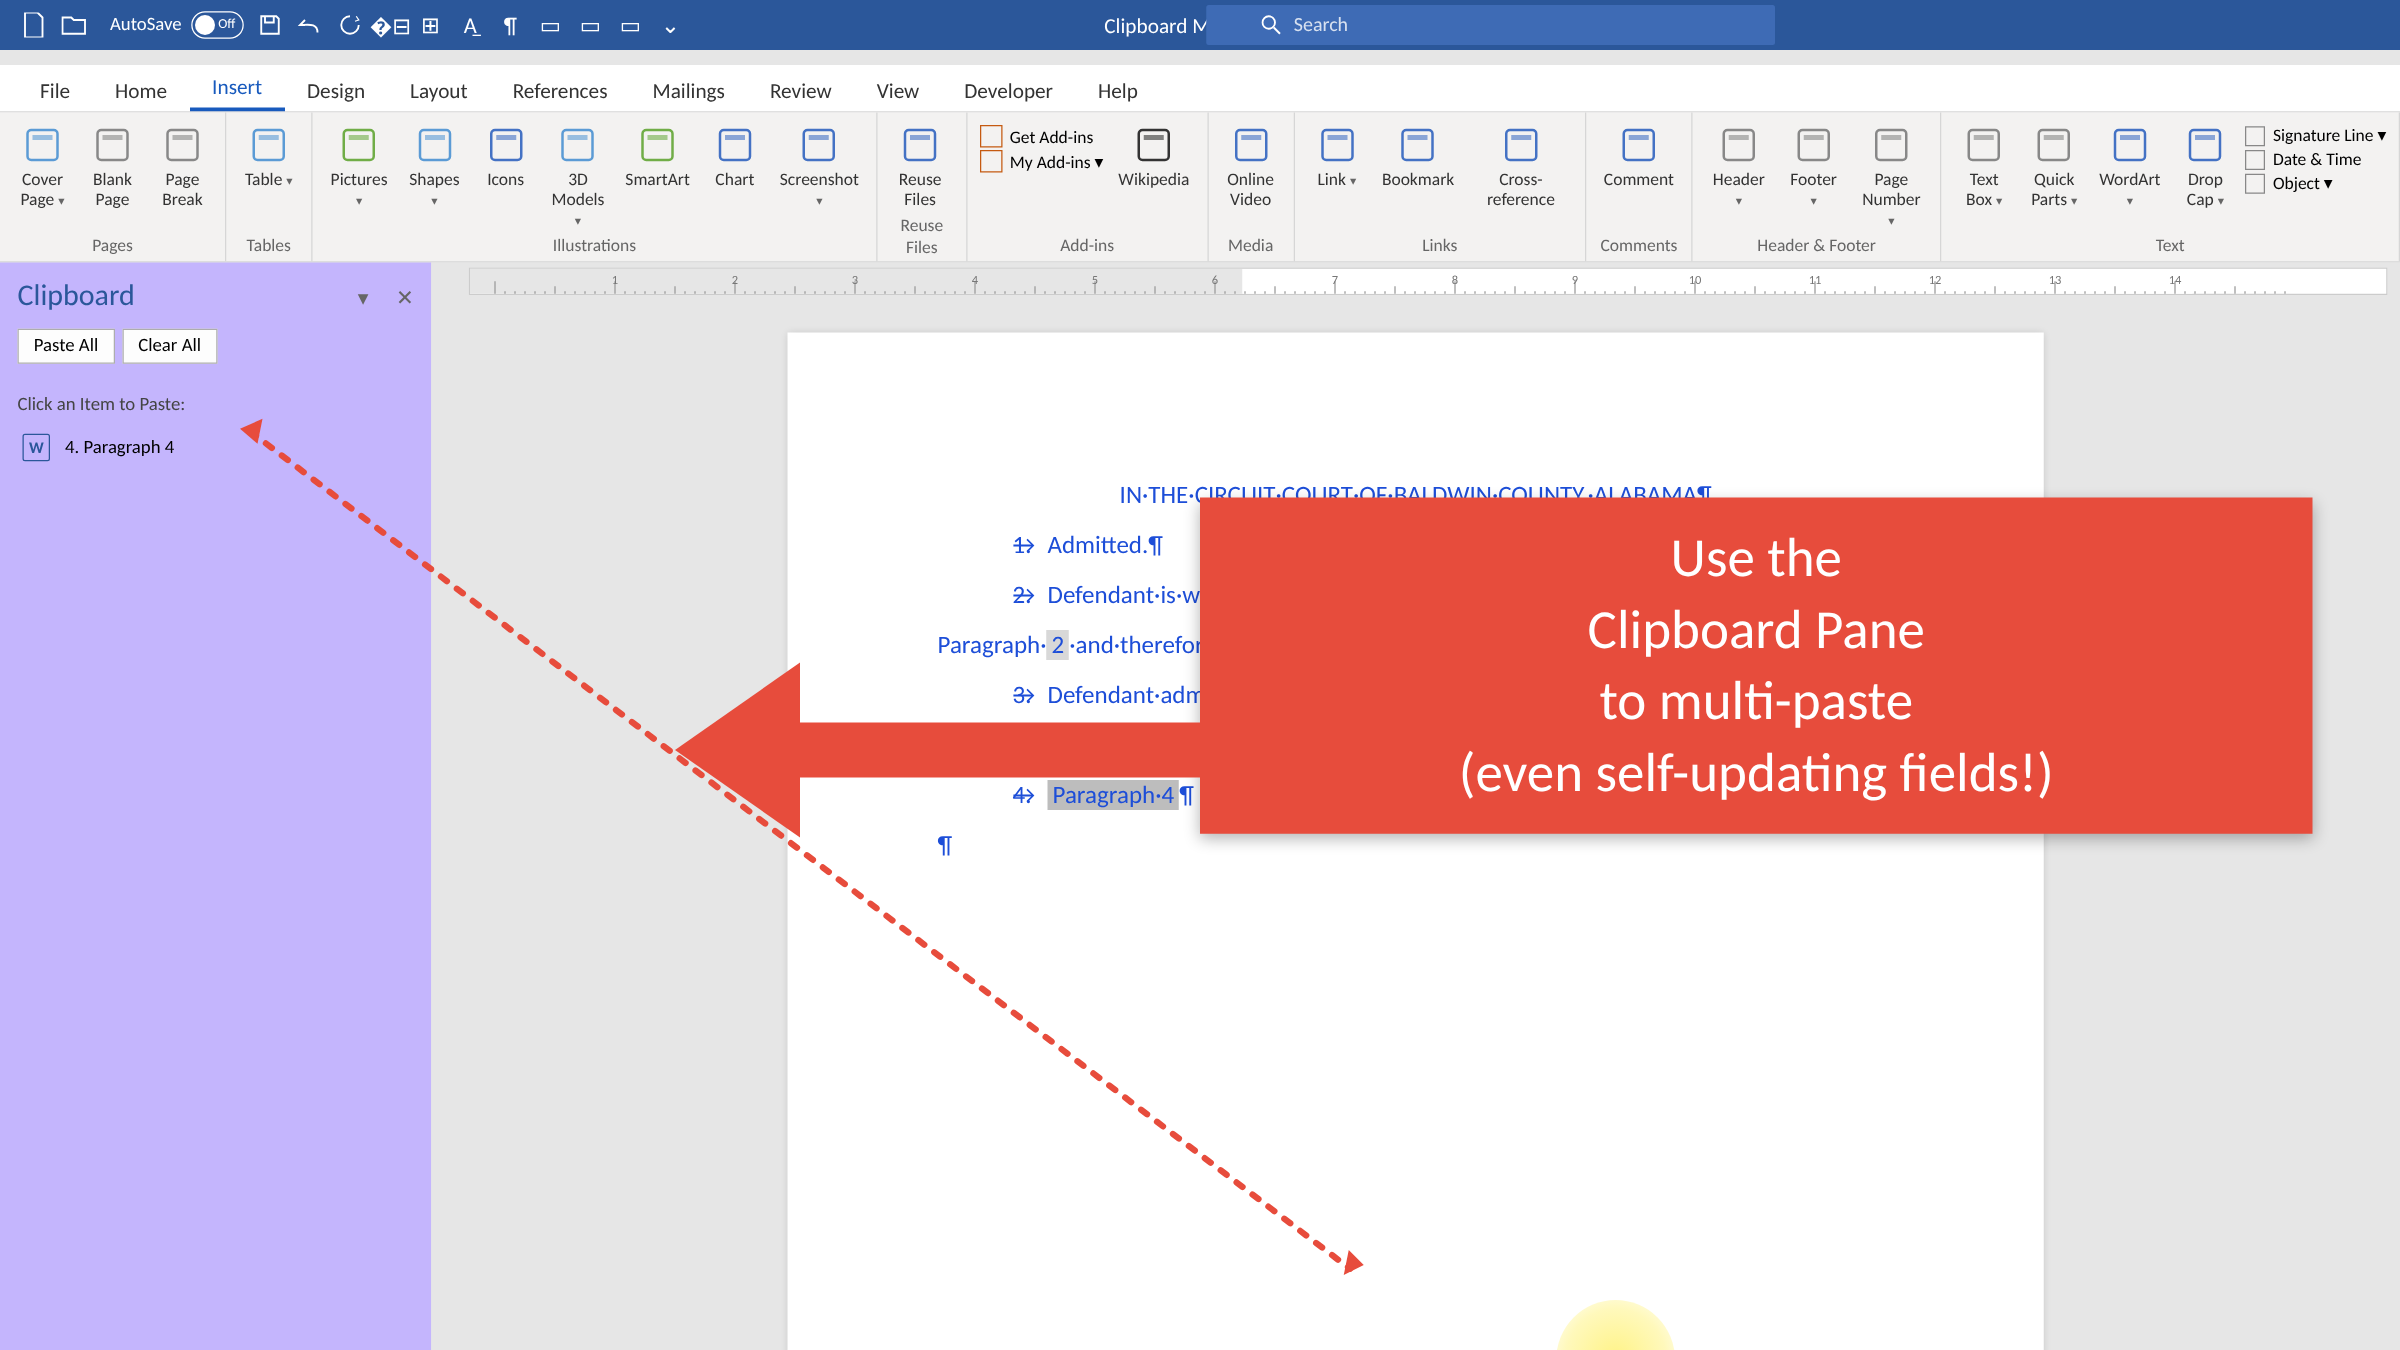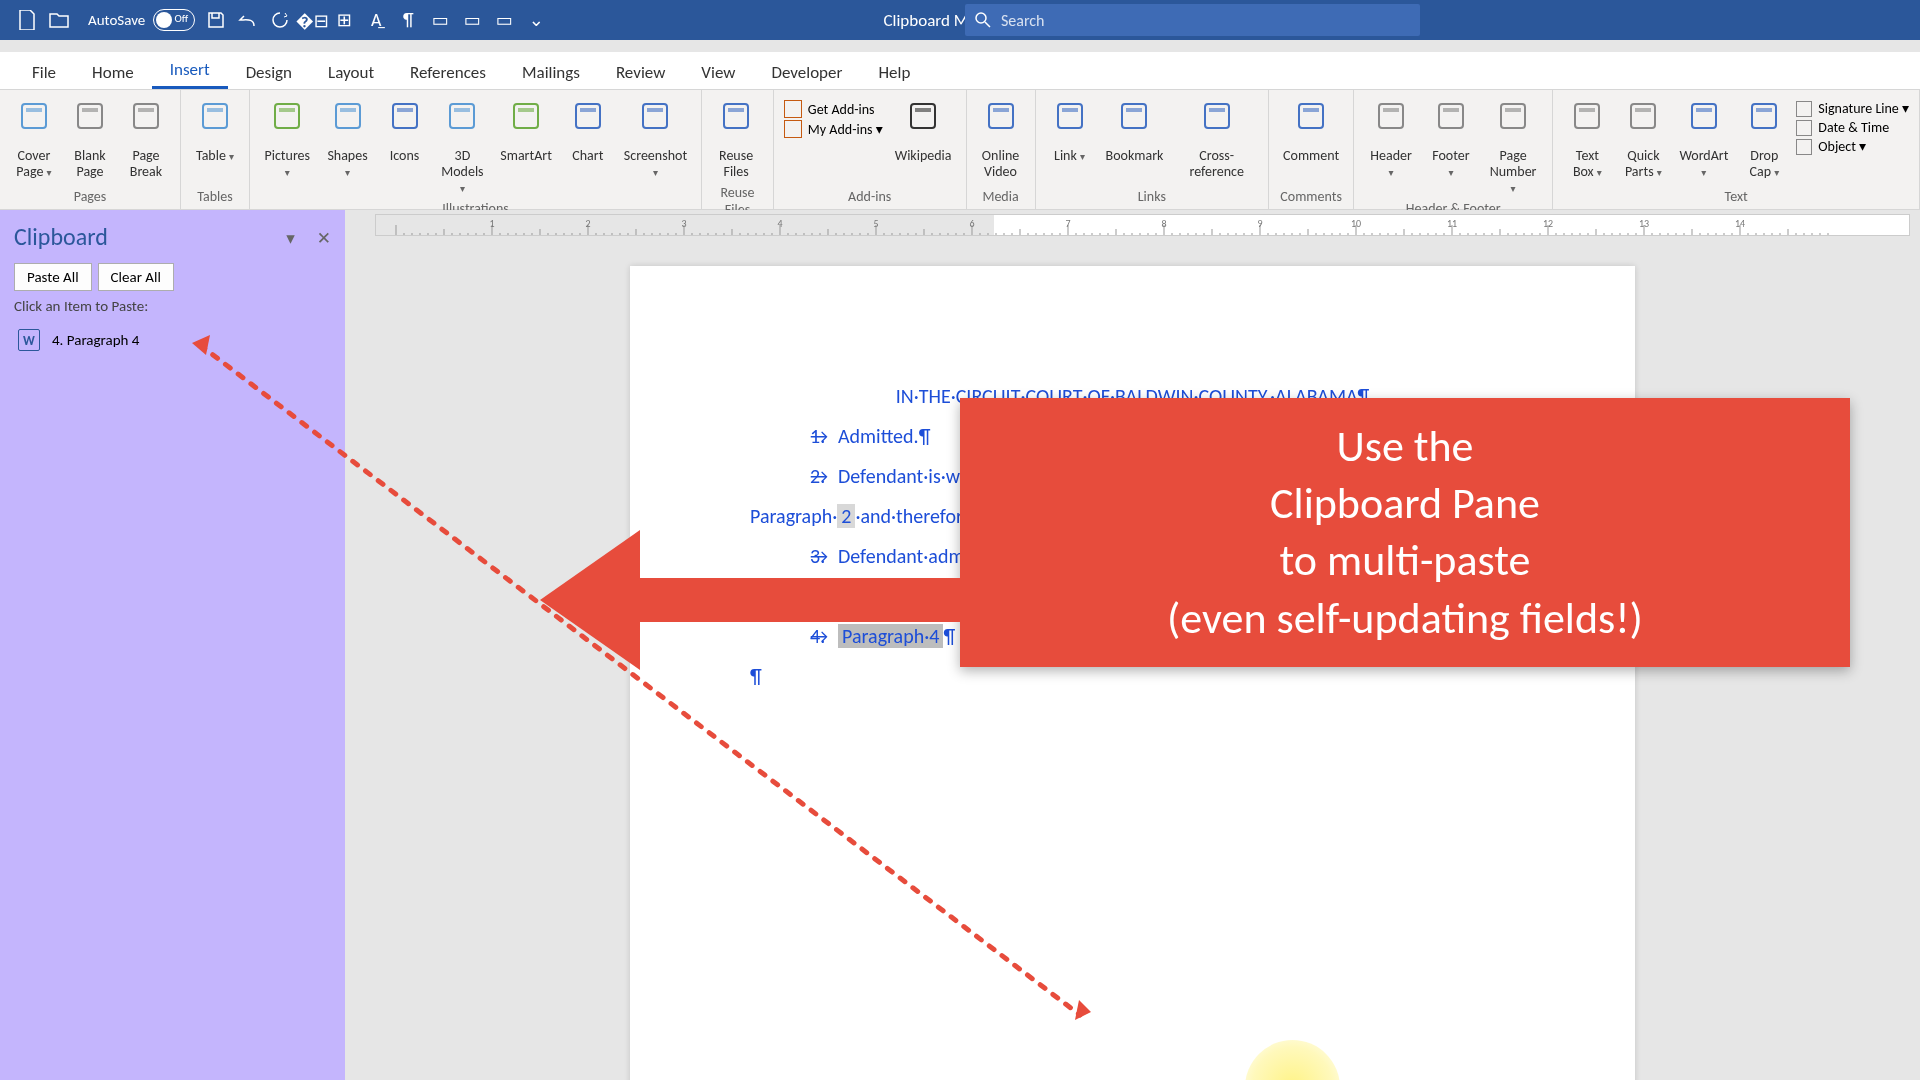--- a/index.html
+++ b/index.html
@@ -7,48 +7,48 @@
 
 
 .titlebar { height: 40px; background: #2b579a; display: flex; align-items: center; color: #fff; font-size: 16px; position: relative; }
 .tb-left { display: flex; align-items: center; gap: 10px; padding-left: 16px; }
 .tb-icon { width: 22px; height: 22px; display: inline-flex; align-items: center; justify-content: center; font-size: 18px; }
 .autosave { display: flex; align-items: center; gap: 8px; margin-left: 8px; font-size: 15px; }
 .toggle { width: 42px; height: 22px; border: 1px solid #fff; border-radius: 11px; position: relative; }
 .toggle::after { content: ""; position: absolute; left: 2px; top: 2px; width: 16px; height: 16px; border-radius: 50%; background: #fff; }
 .toggle span { position:absolute; right:6px; top:2px; font-size:11px; color:#fff;}
 .tb-center { position: absolute; left: 50%; transform: translateX(-50%); display: flex; align-items: center; gap: 10px; font-size: 17px; }
-.tb-search { position: absolute; left: 965px; display:flex; align-items:center; background: #3e6bb5; height: 32px; width: 455px; border-radius:2px;}
+.tb-search { position: absolute; left: 965px; display:flex; align-items:center; background: #3e6bb5; height: 32px; width: 455px; border-radius:2px;padding-left:34px;}
 .tb-search .sicon{ padding:0 10px;}
 .tb-search input { background: transparent; border: none; color: #fff; font-size: 16px; outline: none; flex:1;}
 .tb-search input::placeholder { color: #d8e1f0; }
 
 
 .tabs { height: 38px; background: #fff; display: flex; align-items: flex-end; padding-left: 14px; gap: 0; font-size: 17px; color: #333; border-bottom:1px solid #d6d6d6;margin-top:12px;}
 .tab { padding: 8px 18px 6px; cursor: pointer; }
 .tab.active { color: #185abd; border-bottom: 3px solid #185abd; font-weight:400;}
 
 
 .ribbon { height: 120px; background: #f3f2f1; display: flex; border-bottom: 1px solid #d6d6d6; }
 .group { border-right: 1px solid #d6d6d6; display: flex; flex-direction: column; padding: 4px 6px 0; }
 .group-items { display: flex; flex:1; align-items:flex-start;}
 .group-label { text-align: center; font-size: 14px; color: #666; padding: 2px 0 4px; }
-.rbtn { display: flex; flex-direction: column; align-items: center; justify-content: flex-start; padding: 2px 8px; font-size: 14px; color: #333; gap: 12px; cursor: pointer; text-align:center; line-height:1.15;}
+.rbtn { display: flex; flex-direction: column; align-items: center; justify-content: flex-start; padding: 2px 8px; font-size: 14px; color: #333; gap: 0; cursor: pointer; text-align:center; line-height:1.15;}
 .rbtn .ico { width: 40px; height: 40px; display:flex; align-items:center; justify-content:center;}
 .rbtn .dd { font-size: 10px; color:#666; }
 .small-stack { display:flex; flex-direction:column; gap:2px; padding:6px 4px; font-size:14px;}
 .small-stack div{ display:flex; align-items:center; gap:6px; white-space:nowrap; cursor:pointer;}
 
 
 .workarea { display: flex; height: calc(1080px - 198px); }
 .sidebar { width: 345px; background: #c4b5fd; padding: 12px 14px; position:relative;}
 .sidebar h1 { font-size: 24px; font-weight: 400; color: #2b579a; display:flex; align-items:center; justify-content:space-between;}
 .sidebar-actions { display:flex; gap:6px; margin-top:12px;}
 .sidebar-actions button { background:#fdfdfd; border:1px solid #adadad; padding:4px 12px; font-size:15px; cursor:pointer;}
-.sidebar .hint { font-size:15px; color:#444; margin-top:6px;}
+.sidebar .hint { font-size:15px; color:#444; margin-top:24px;}
 .clip-item { display:flex; align-items:center; gap:12px; margin-top:10px; font-size:15px; padding:4px;}
 .clip-item .wicon{ width:22px; height:22px; border:1px solid #2b579a; border-radius:2px; display:flex; align-items:center; justify-content:center; color:#2b579a; font-size:13px; font-weight:bold;}
 .side-controls{position:absolute; top:18px; right:14px; display:flex; gap:22px; color:#666; font-size:17px;}
 
 
 .pagearea { flex: 1; background: #e6e6e6; display: flex; flex-direction: column; position:relative;}
 .ruler-h { height: 22px; background: #fff; margin: 4px 10px 0 30px; border:1px solid #ccc; position:relative; font-size:11px; color:#777; overflow:hidden;}
 .page { background: #fff; width: 1005px; margin: 30px auto 0; min-height: 820px; padding: 110px 120px 40px 120px; box-shadow: 0 0 6px rgba(0,0,0,0.15); font-family: "Times New Roman", serif; font-size: 20px; color:#1d4ed8; line-height:2;}
 .page .heading{ text-align:center; font-size:20px;}
 .page p{ font-size:20px;}

